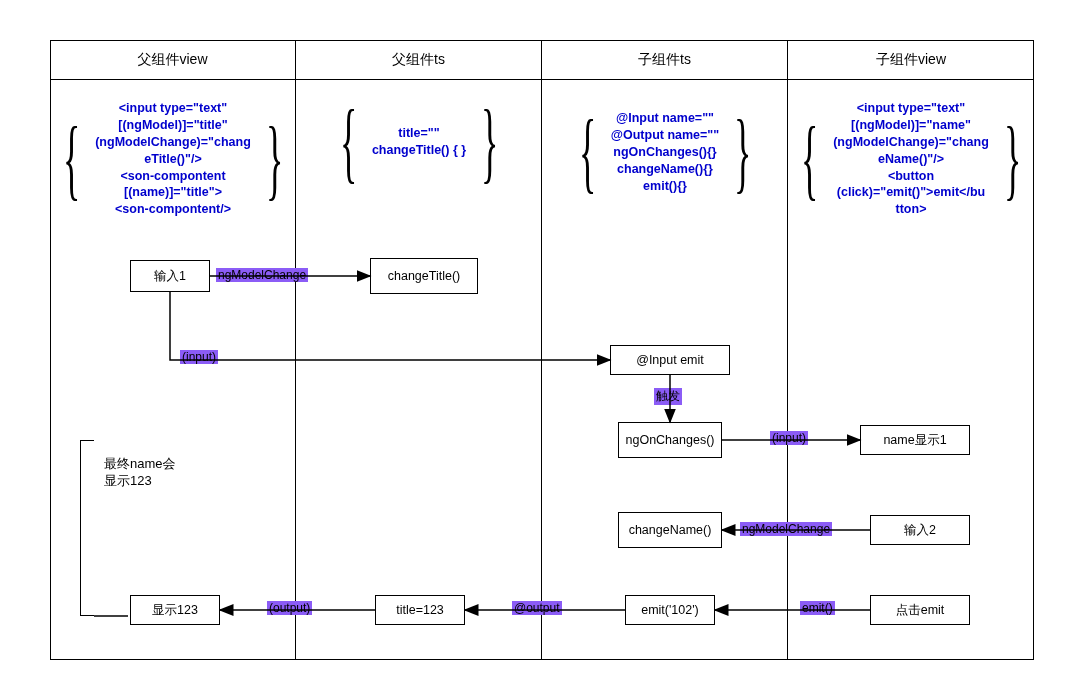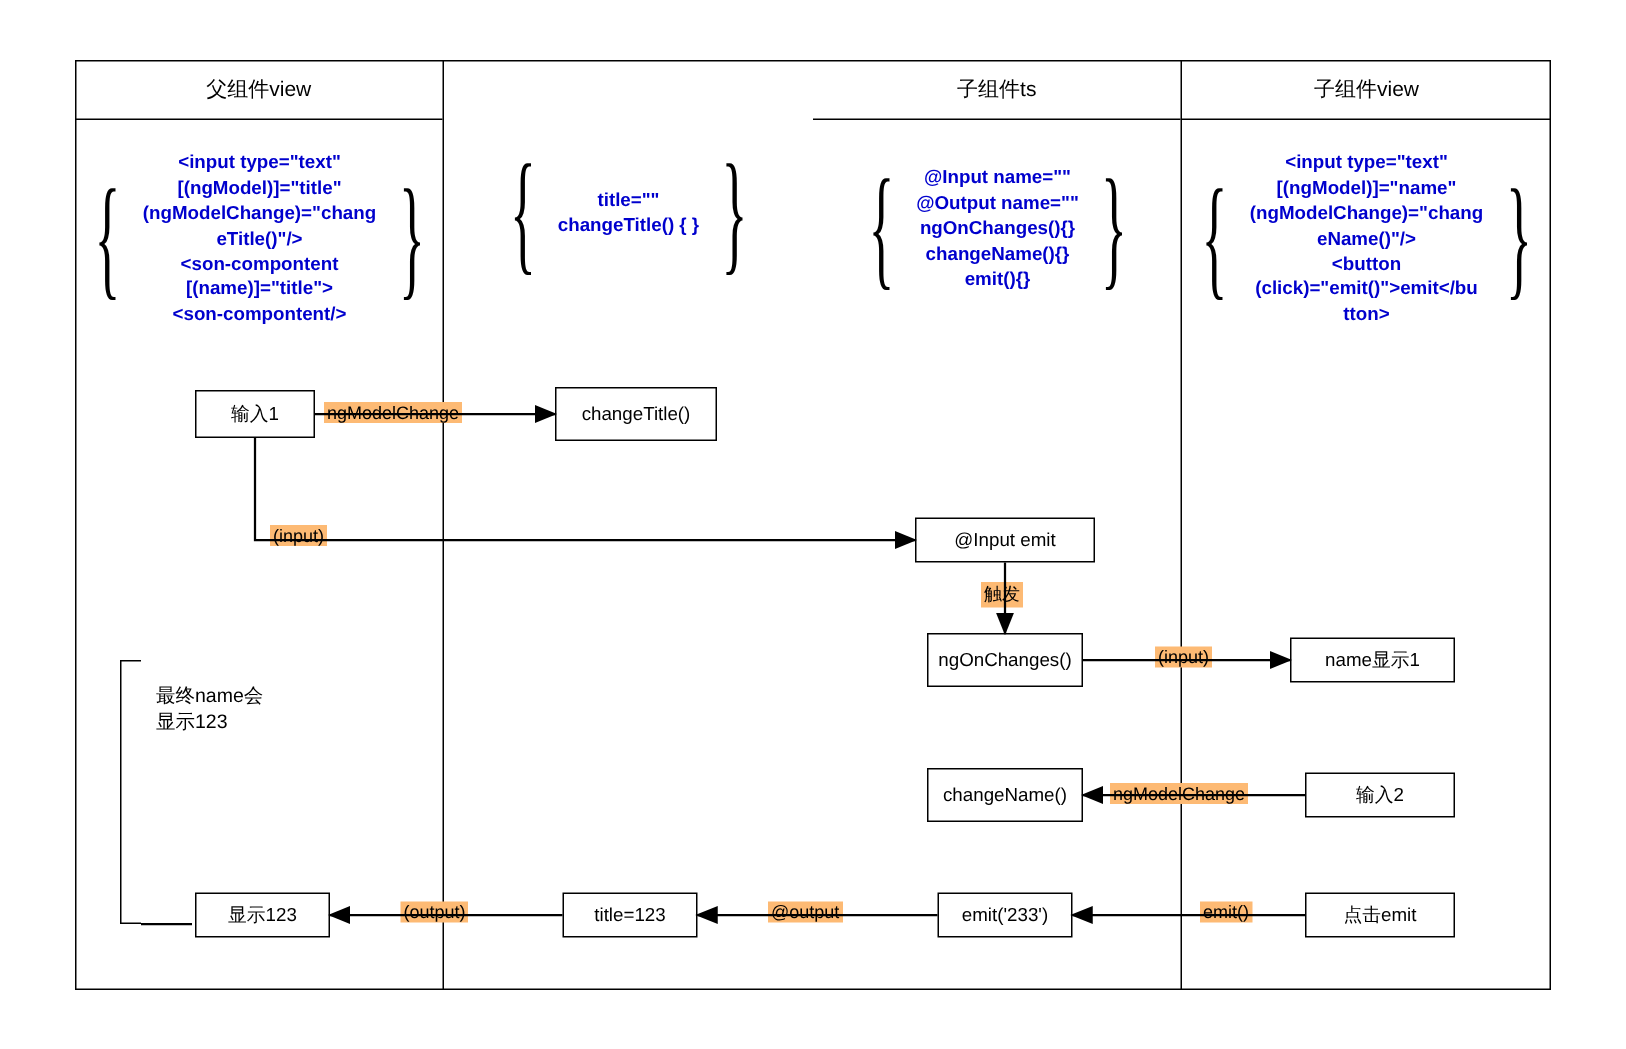--- a/index.html
+++ b/index.html
@@ -87,34 +87,37 @@
   }
   svg.connectors {
     position: absolute;
     left: 0; top: 0;
     width: 1044px; height: 659px;
     pointer-events: none;
   }
   .conn-label {
     position: absolute;
     font-size: 12px;
-    background: #fdba74;
+    background: #8b5cf6;
     padding: 0 2px;
     white-space: nowrap;
   }
 </style>
 </head>
 <body>
 
 <div class="diagram">
 
   <div class="outer-border"></div>
 
   <div class="column col1">
     <div class="col-header">父组件view</div>
+  </div>
+  <div class="column col2">
+    <div class="col-header">父组件ts</div>
   </div>
   <div class="column col3">
     <div class="col-header">子组件ts</div>
   </div>
   <div class="column col4">
     <div class="col-header">子组件view</div>
   </div>
 
   <div class="code-block" style="left:36px; top:80px; width:234px;">
     <span class="brace">{</span>
@@ -137,21 +140,21 @@
     <span class="brace">}</span>
   </div>
 
   <div class="node" style="left:110px; top:240px; width:80px; height:32px;">输入1</div>
   <div class="node" style="left:350px; top:238px; width:108px; height:36px;">changeTitle()</div>
   <div class="node" style="left:590px; top:325px; width:120px; height:30px;">@Input emit</div>
   <div class="node" style="left:598px; top:402px; width:104px; height:36px;">ngOnChanges()</div>
   <div class="node" style="left:840px; top:405px; width:110px; height:30px;">name显示1</div>
   <div class="node" style="left:598px; top:492px; width:104px; height:36px;">changeName()</div>
   <div class="node" style="left:850px; top:495px; width:100px; height:30px;">输入2</div>
-  <div class="node" style="left:605px; top:575px; width:90px; height:30px;">emit('233')</div>
+  <div class="node" style="left:605px; top:575px; width:90px; height:30px;">emit('102')</div>
   <div class="node" style="left:850px; top:575px; width:100px; height:30px;">点击emit</div>
   <div class="node" style="left:355px; top:575px; width:90px; height:30px;">title=123</div>
   <div class="node" style="left:110px; top:575px; width:90px; height:30px;">显示123</div>
 
   <div class="note-bracket" style="left:60px; top:420px; width:14px; height:176px;"></div>
   <div class="note-text" style="left:84px; top:436px; width:110px;">最终name会<br>显示123</div>
 
   <div class="conn-label" style="left:196px; top:248px;">ngModelChange</div>
   <div class="conn-label" style="left:160px; top:330px;">(input)</div>
   <div class="conn-label" style="left:634px; top:368px;">触发</div>

